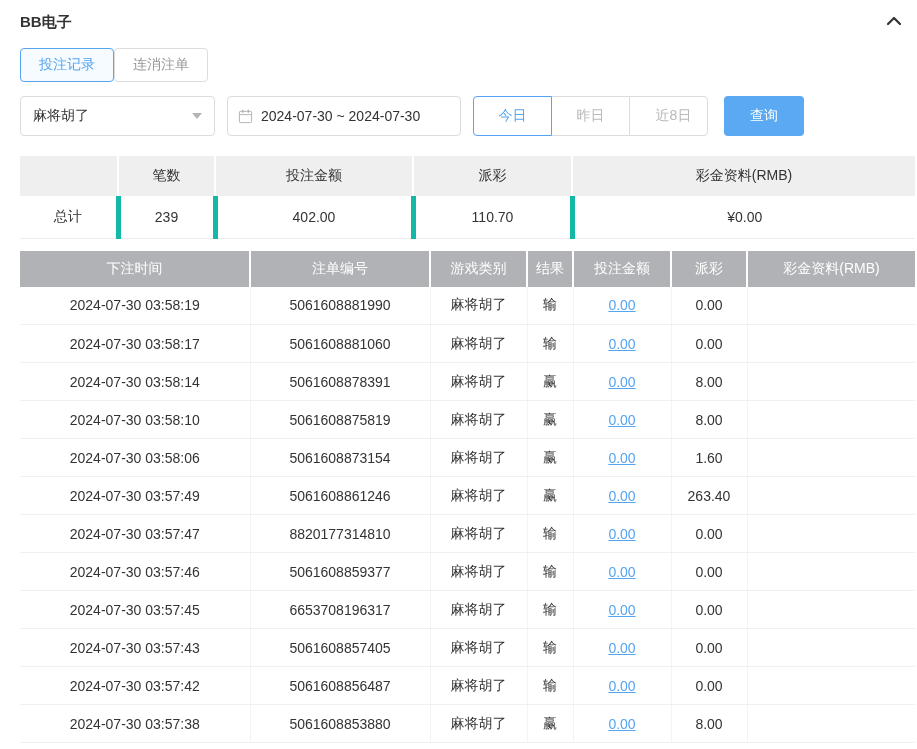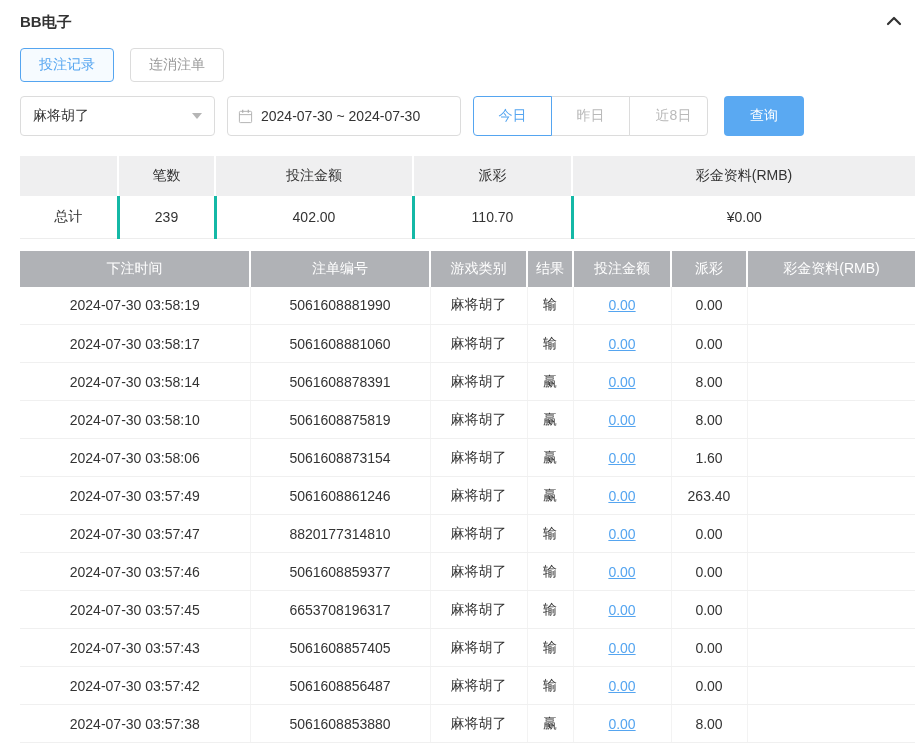--- a/index.html
+++ b/index.html
@@ -11,21 +11,21 @@
     font-size: 14px;
   }
   .panel { padding: 8px 2px 0 20px; }
 
   
   .panel-header { display: flex; justify-content: space-between; align-items: center; height: 28px; }
   .panel-title { font-weight: bold; font-size: 15px; color: #333; }
   .collapse-btn { margin-right: 12px; cursor: pointer; display: flex; align-items: center; }
 
   
-  .tabs { margin-top: 12px; display: flex; gap: 16px; }
+  .tabs { margin-top: 12px; display: flex; }
   .tab {
     height: 34px; padding: 0 18px; font-size: 14px; border-radius: 4px;
     background: #fff; border: 1px solid #dcdcdc; color: #999; cursor: pointer;
     font-family: inherit;
   }
   .tab.active { border-color: #55a5f0; color: #55a5f0; background: #f6fbff; }
 
   
   .filters { margin-top: 14px; display: flex; align-items: center; }
   .select {
@@ -60,21 +60,21 @@
   
   table { border-collapse: collapse; table-layout: fixed; width: 100%; }
   .summary-table { margin-top: 20px; }
   .summary-table th {
     background: #efeff0; height: 40px; font-weight: normal; font-size: 14px;
     color: #333; text-align: center; border-left: 2px solid #fff;
   }
   .summary-table th:first-child { border-left: none; }
   .summary-table td {
     height: 42px; text-align: center; background: #fff;
-    border-bottom: 1px solid #ededed; border-right: 3px solid #14b8a6;
+    border-bottom: 1px solid #ededed; border-right: 5px solid #14b8a6;
   }
   .summary-table td:last-child { border-right: none; }
 
   
   .records-table { margin-top: 12px; }
   .records-table th {
     background: #b0b2b6; color: #fff; height: 36px; font-weight: normal;
     font-size: 14px; text-align: center; border-left: 2px solid #fff;
   }
   .records-table th:first-child { border-left: none; }

